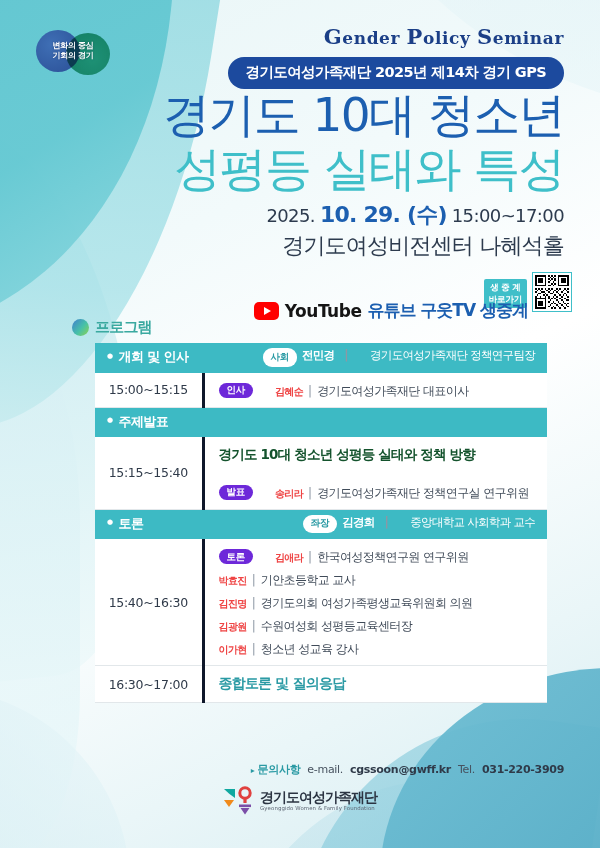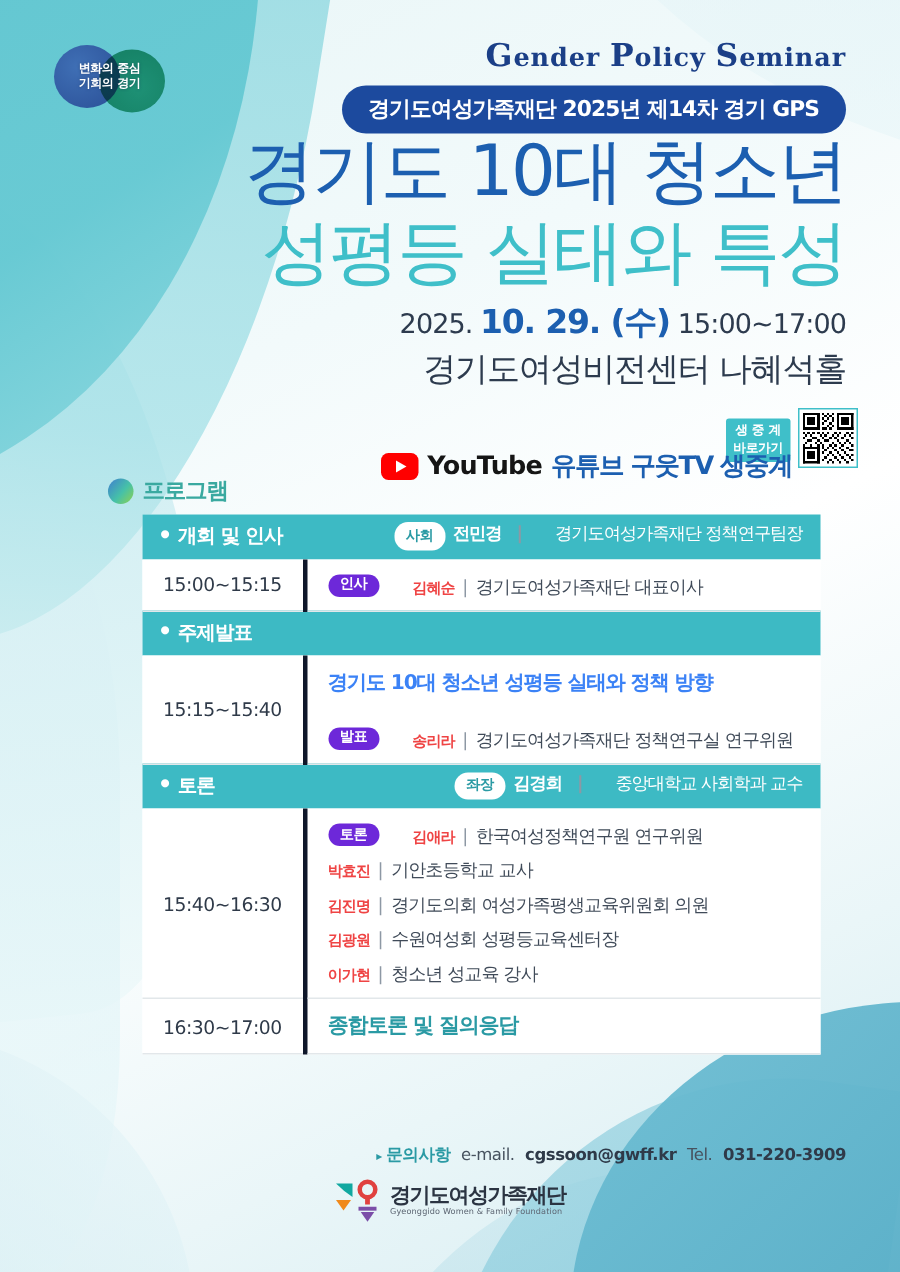--- a/index.html
+++ b/index.html
@@ -232,21 +232,21 @@
   .pill-white {
     display: inline-block; background: #ffffff; color: #2a9aa4;
     font-size: 9.5px; font-weight: bold; letter-spacing: -.3px;
     padding: 2.5px 8px 3px; border-radius: 9px;
     vertical-align: middle;
   }
   .nm { font-size: 10px; font-weight: bold; color: #ef4444; letter-spacing: -.6px; }
   .sep { color: #8d98a4; margin: 0 5px; font-size: 12px; }
   .af { font-size: 12px; color: #404b59; letter-spacing: -.6px; }
   .topic {
-    font-size: 13.5px; font-weight: bold; color: #3b82f6;
+    font-size: 13.5px; font-weight: bold; color: #14532d;
     letter-spacing: -.8px; margin-bottom: 20px;
   }
   .p-line { line-height: 1.0; margin: 7px 0; white-space: nowrap; }
   .p-line:first-child { margin-top: 0; }
   .p-line:last-child { margin-bottom: 0; }
   .closing { font-size: 14px; font-weight: bold; color: #2a9aa4; letter-spacing: -.8px; }
 
   
   .contact {
     position: absolute; right: 36px; top: 762px;

